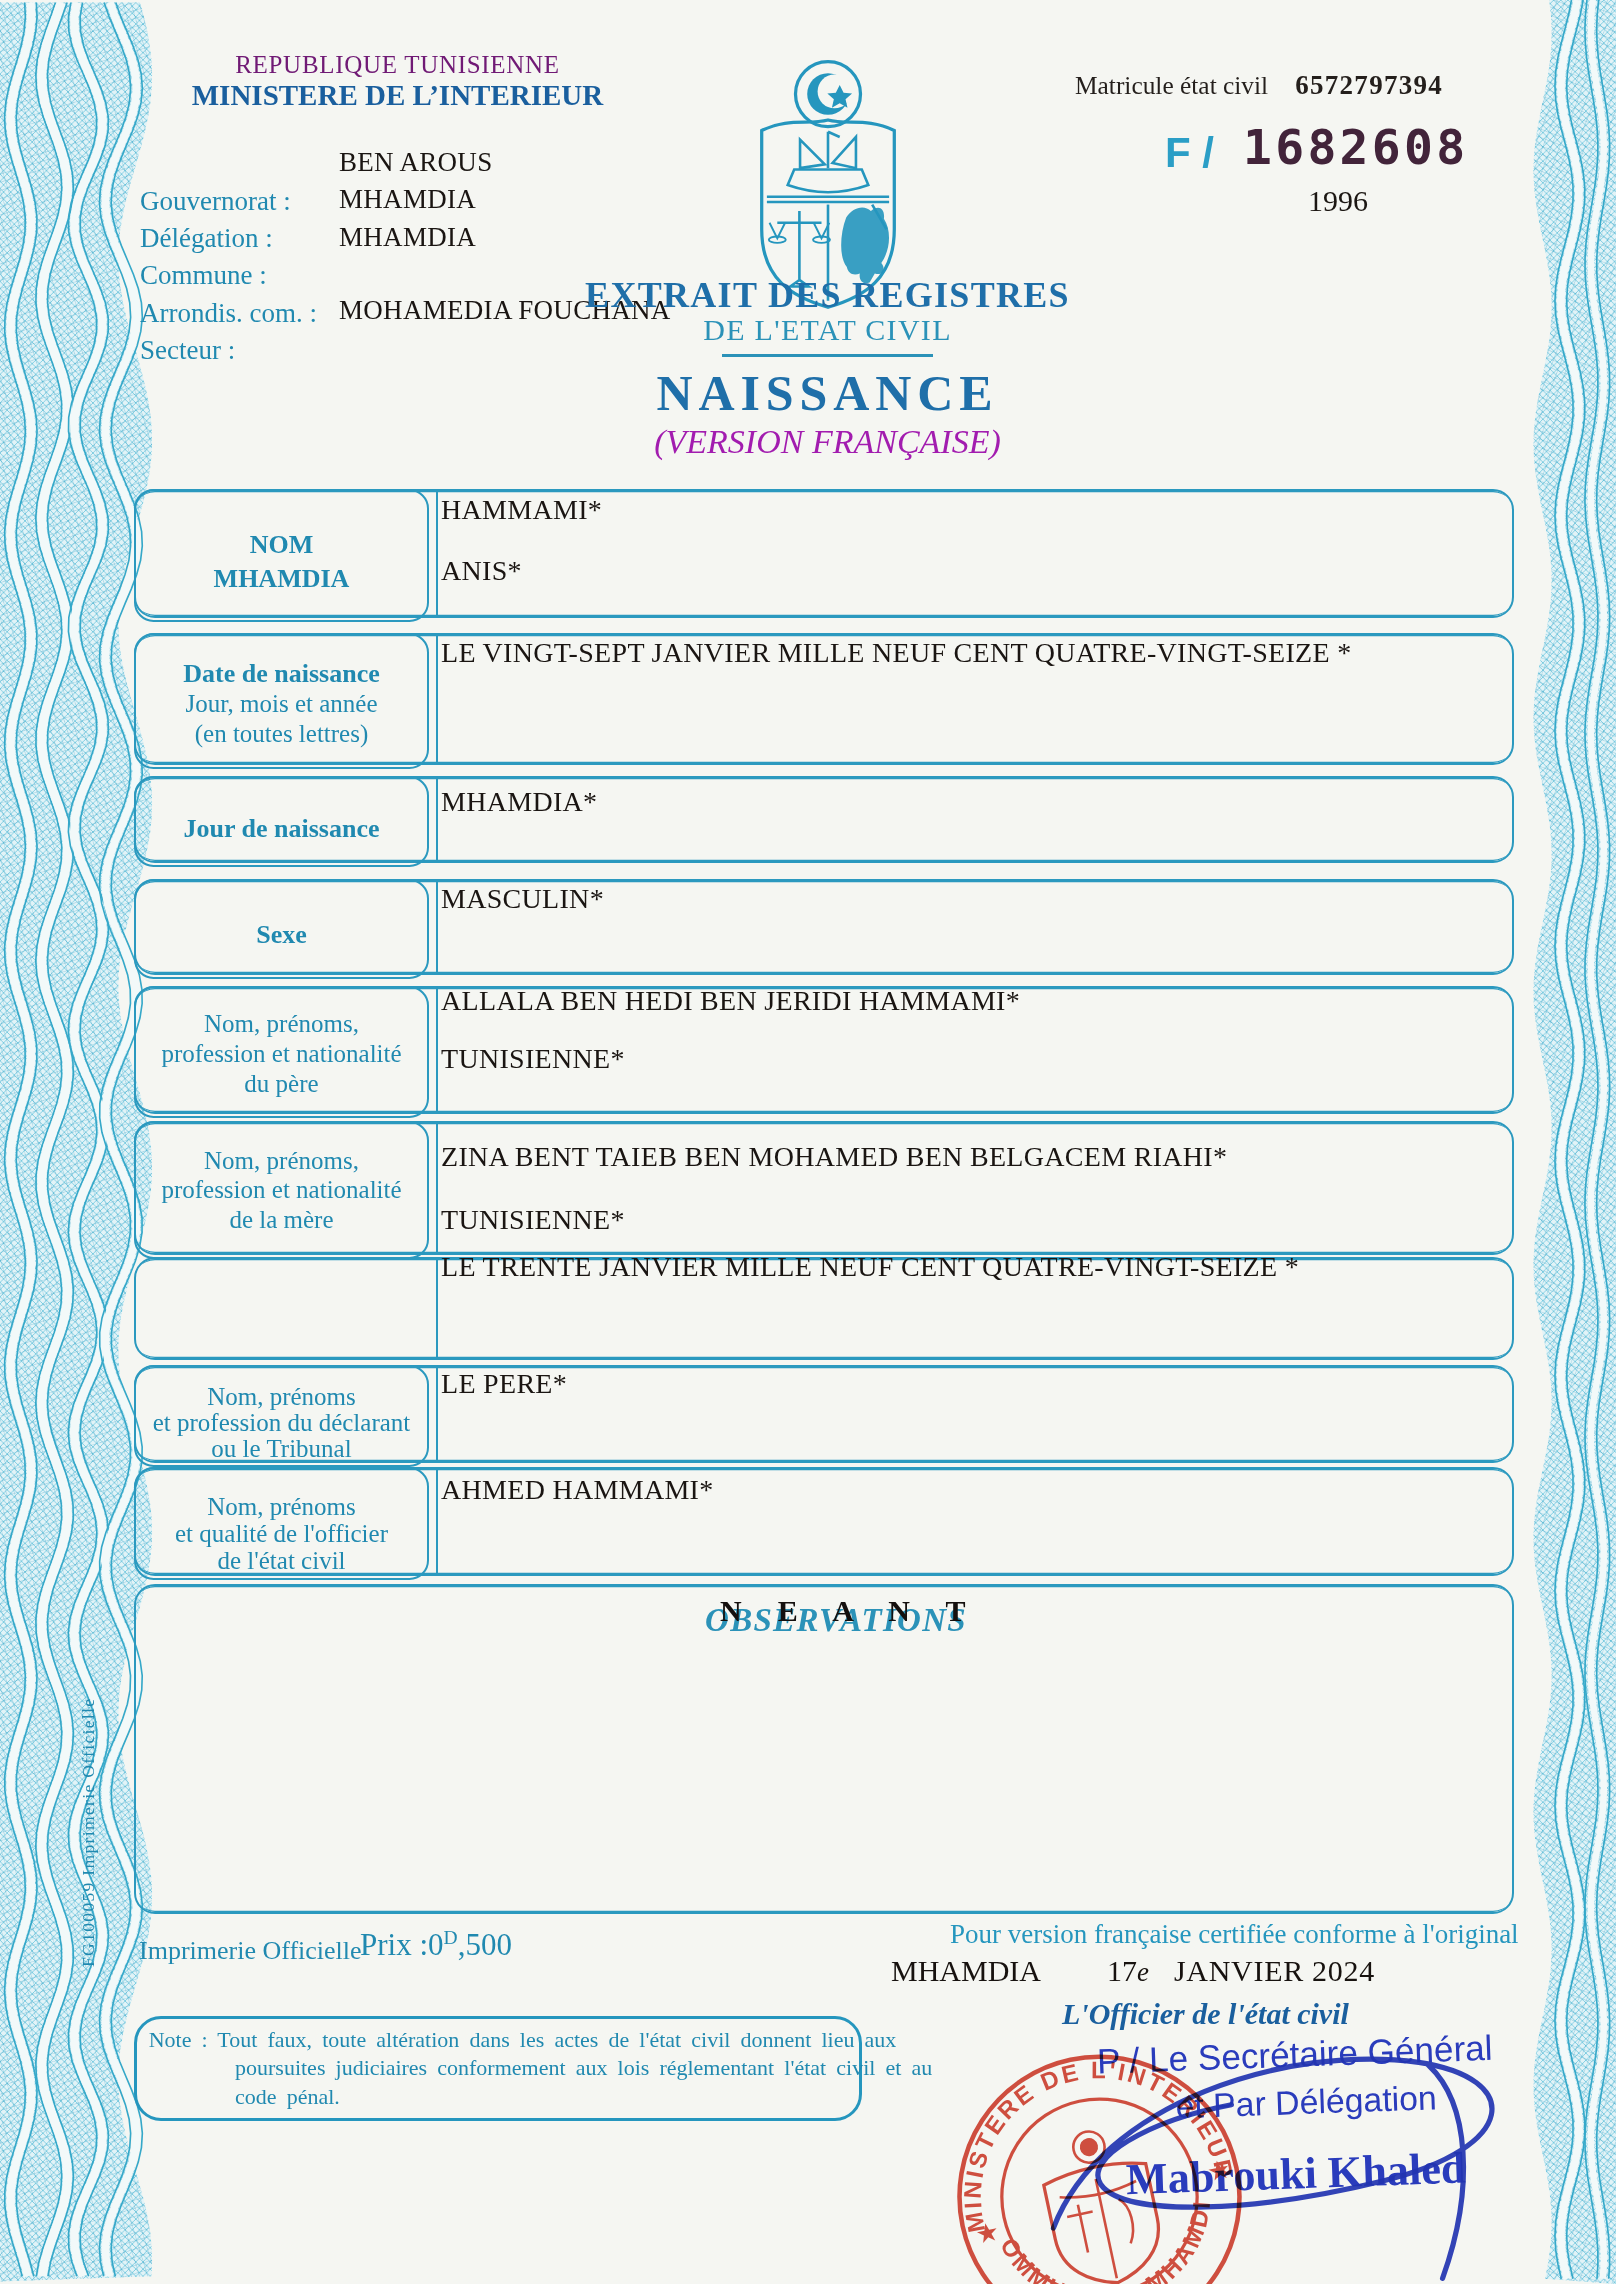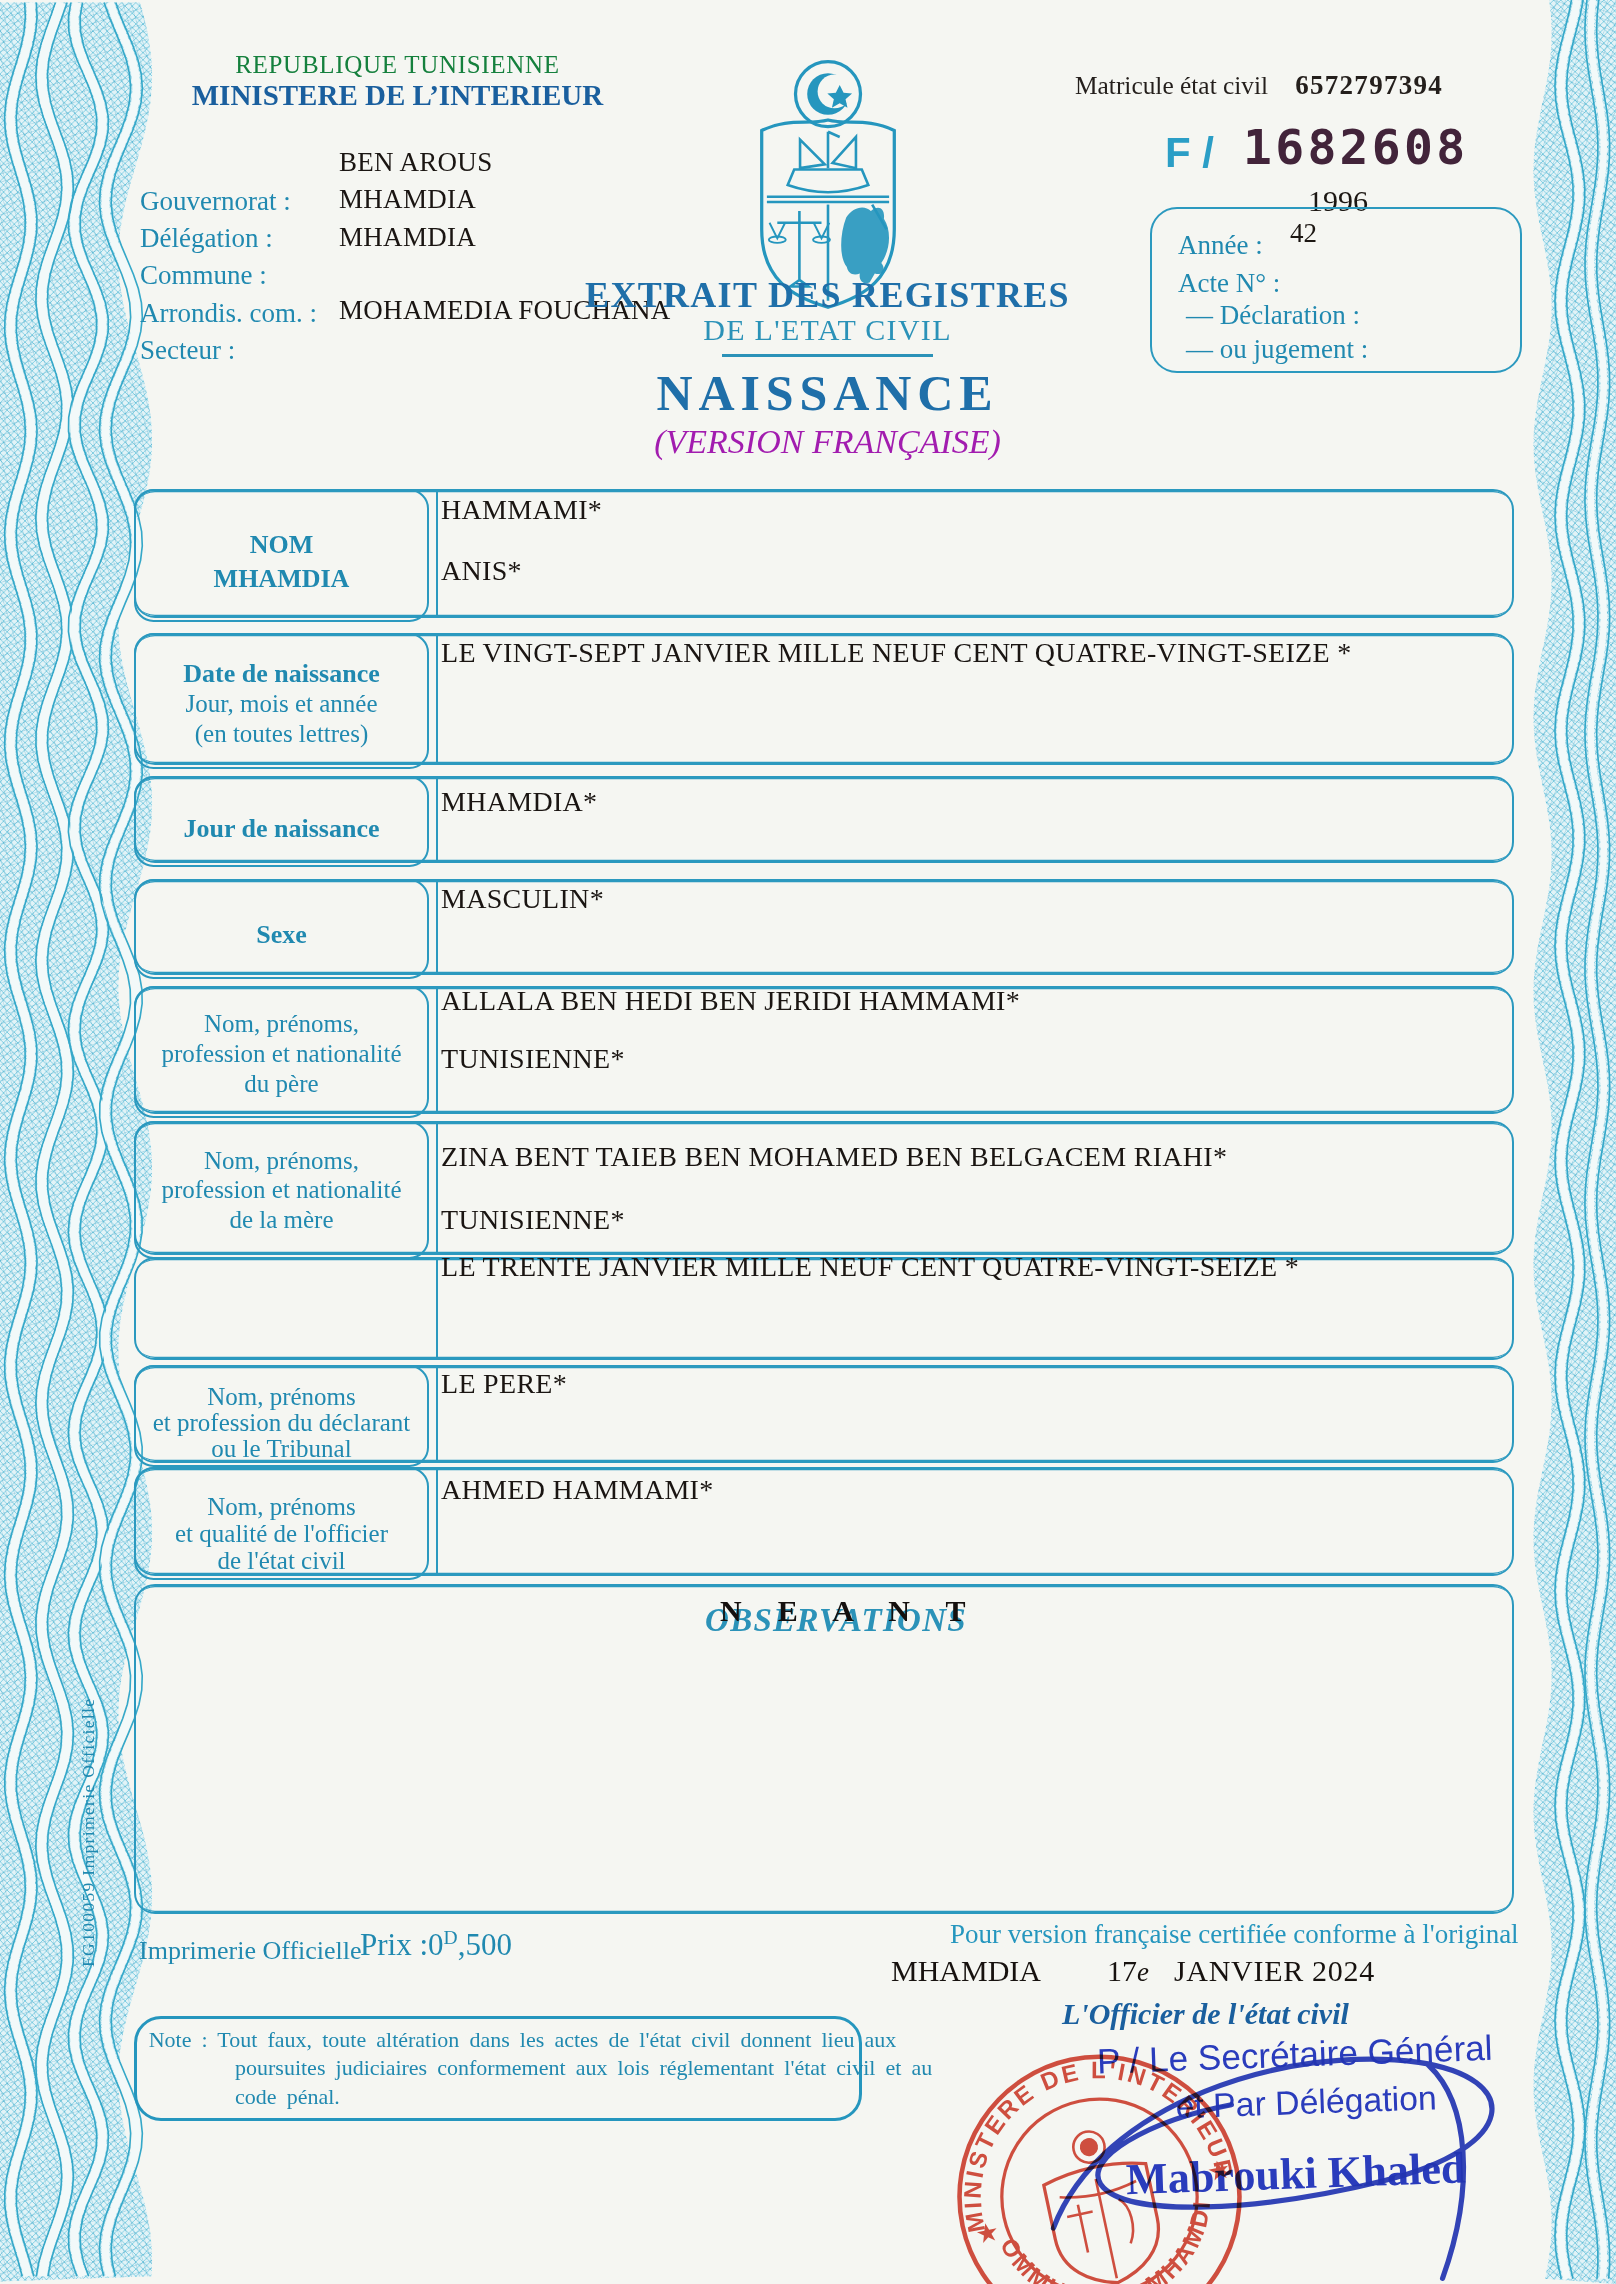--- a/index.html
+++ b/index.html
@@ -6,21 +6,21 @@
     --teal:#2089b0; --bord:#2b99bf; --dkblue:#1a5f9e; --title:#1f6fa9;
     --ink:#1a1512; --red:#d23a28; --blue:#2b3ec6; --bg:#f5f6f2;
   }
   html,body{margin:0;padding:0;background:#777;}
   .page{position:relative;width:1616px;height:2284px;background:var(--bg);overflow:hidden;
         font-family:"Liberation Serif","DejaVu Serif",serif;}
   .abs{position:absolute;}
   .ctr{text-align:center;}
 
   
-  .republic{left:215px;top:51px;width:365px;font-size:25px;color:#15803d;letter-spacing:0.7px;}
+  .republic{left:215px;top:51px;width:365px;font-size:25px;color:#701a75;letter-spacing:0.7px;}
   .ministry{left:189px;top:79px;width:417px;font-size:29px;font-weight:bold;color:var(--dkblue);}
   .adm-label{left:140px;font-size:27px;color:var(--teal);white-space:nowrap;}
   .adm-value{left:339px;font-size:27px;color:var(--ink);white-space:nowrap;letter-spacing:0.3px;}
   .matricule{left:1075px;top:70px;font-size:25.4px;color:#241f1c;white-space:nowrap;}
   .matricule b{font-size:27px;letter-spacing:1.3px;margin-left:27px;}
   .serial-f{left:1165px;top:129px;font-size:42px;font-weight:bold;color:#2b9ec6;font-family:"Liberation Sans",sans-serif;}
   .serial-n{left:1243px;top:119px;font-size:48px;color:#42243a;font-family:"DejaVu Sans Mono",monospace;letter-spacing:3.3px;font-weight:bold;}
   .serial-y{left:1308px;top:184px;font-size:30px;color:#1c1713;}
   .actebox{left:1150px;top:207px;width:368px;height:162px;border:2.6px solid var(--bord);border-radius:27px;}
   .actebox span{position:absolute;font-size:27px;color:var(--teal);white-space:nowrap;}
@@ -145,27 +145,20 @@
     <path d="M208 262 L230 300" stroke-width="4"></path>
   </svg>
 
   <div class="abs matricule">
     <span>Matricule état civil</span><b>6572797394</b>
   </div>
   <span class="abs serial-f">F /</span>
   <span class="abs serial-n">1682608</span>
   <span class="abs serial-y">1996</span>
 
-  <div class="abs actebox">
-    <span style="left:26px;top:21px">Année :</span>
-    <span style="left:138px;top:9px;color:#1c1713;font-size:27px">42</span>
-    <span style="left:26px;top:59px">Acte N° :</span>
-    <span style="left:34px;top:91px">— Déclaration :</span>
-    <span style="left:34px;top:125px">— ou jugement :</span>
-  </div>
 
   <div class="abs t-line1 ctr">EXTRAIT DES REGISTRES</div>
   <div class="abs t-line2 ctr">DE L'ETAT CIVIL</div>
   <div class="abs t-rule"></div>
   <div class="abs t-main ctr">NAISSANCE</div>
   <div class="abs t-sub ctr">(VERSION FRANÇAISE)</div>
 
   <div class="row" style="top:489px;height:129px">
     <div class="rowbox"></div>
     <div class="lbox">

